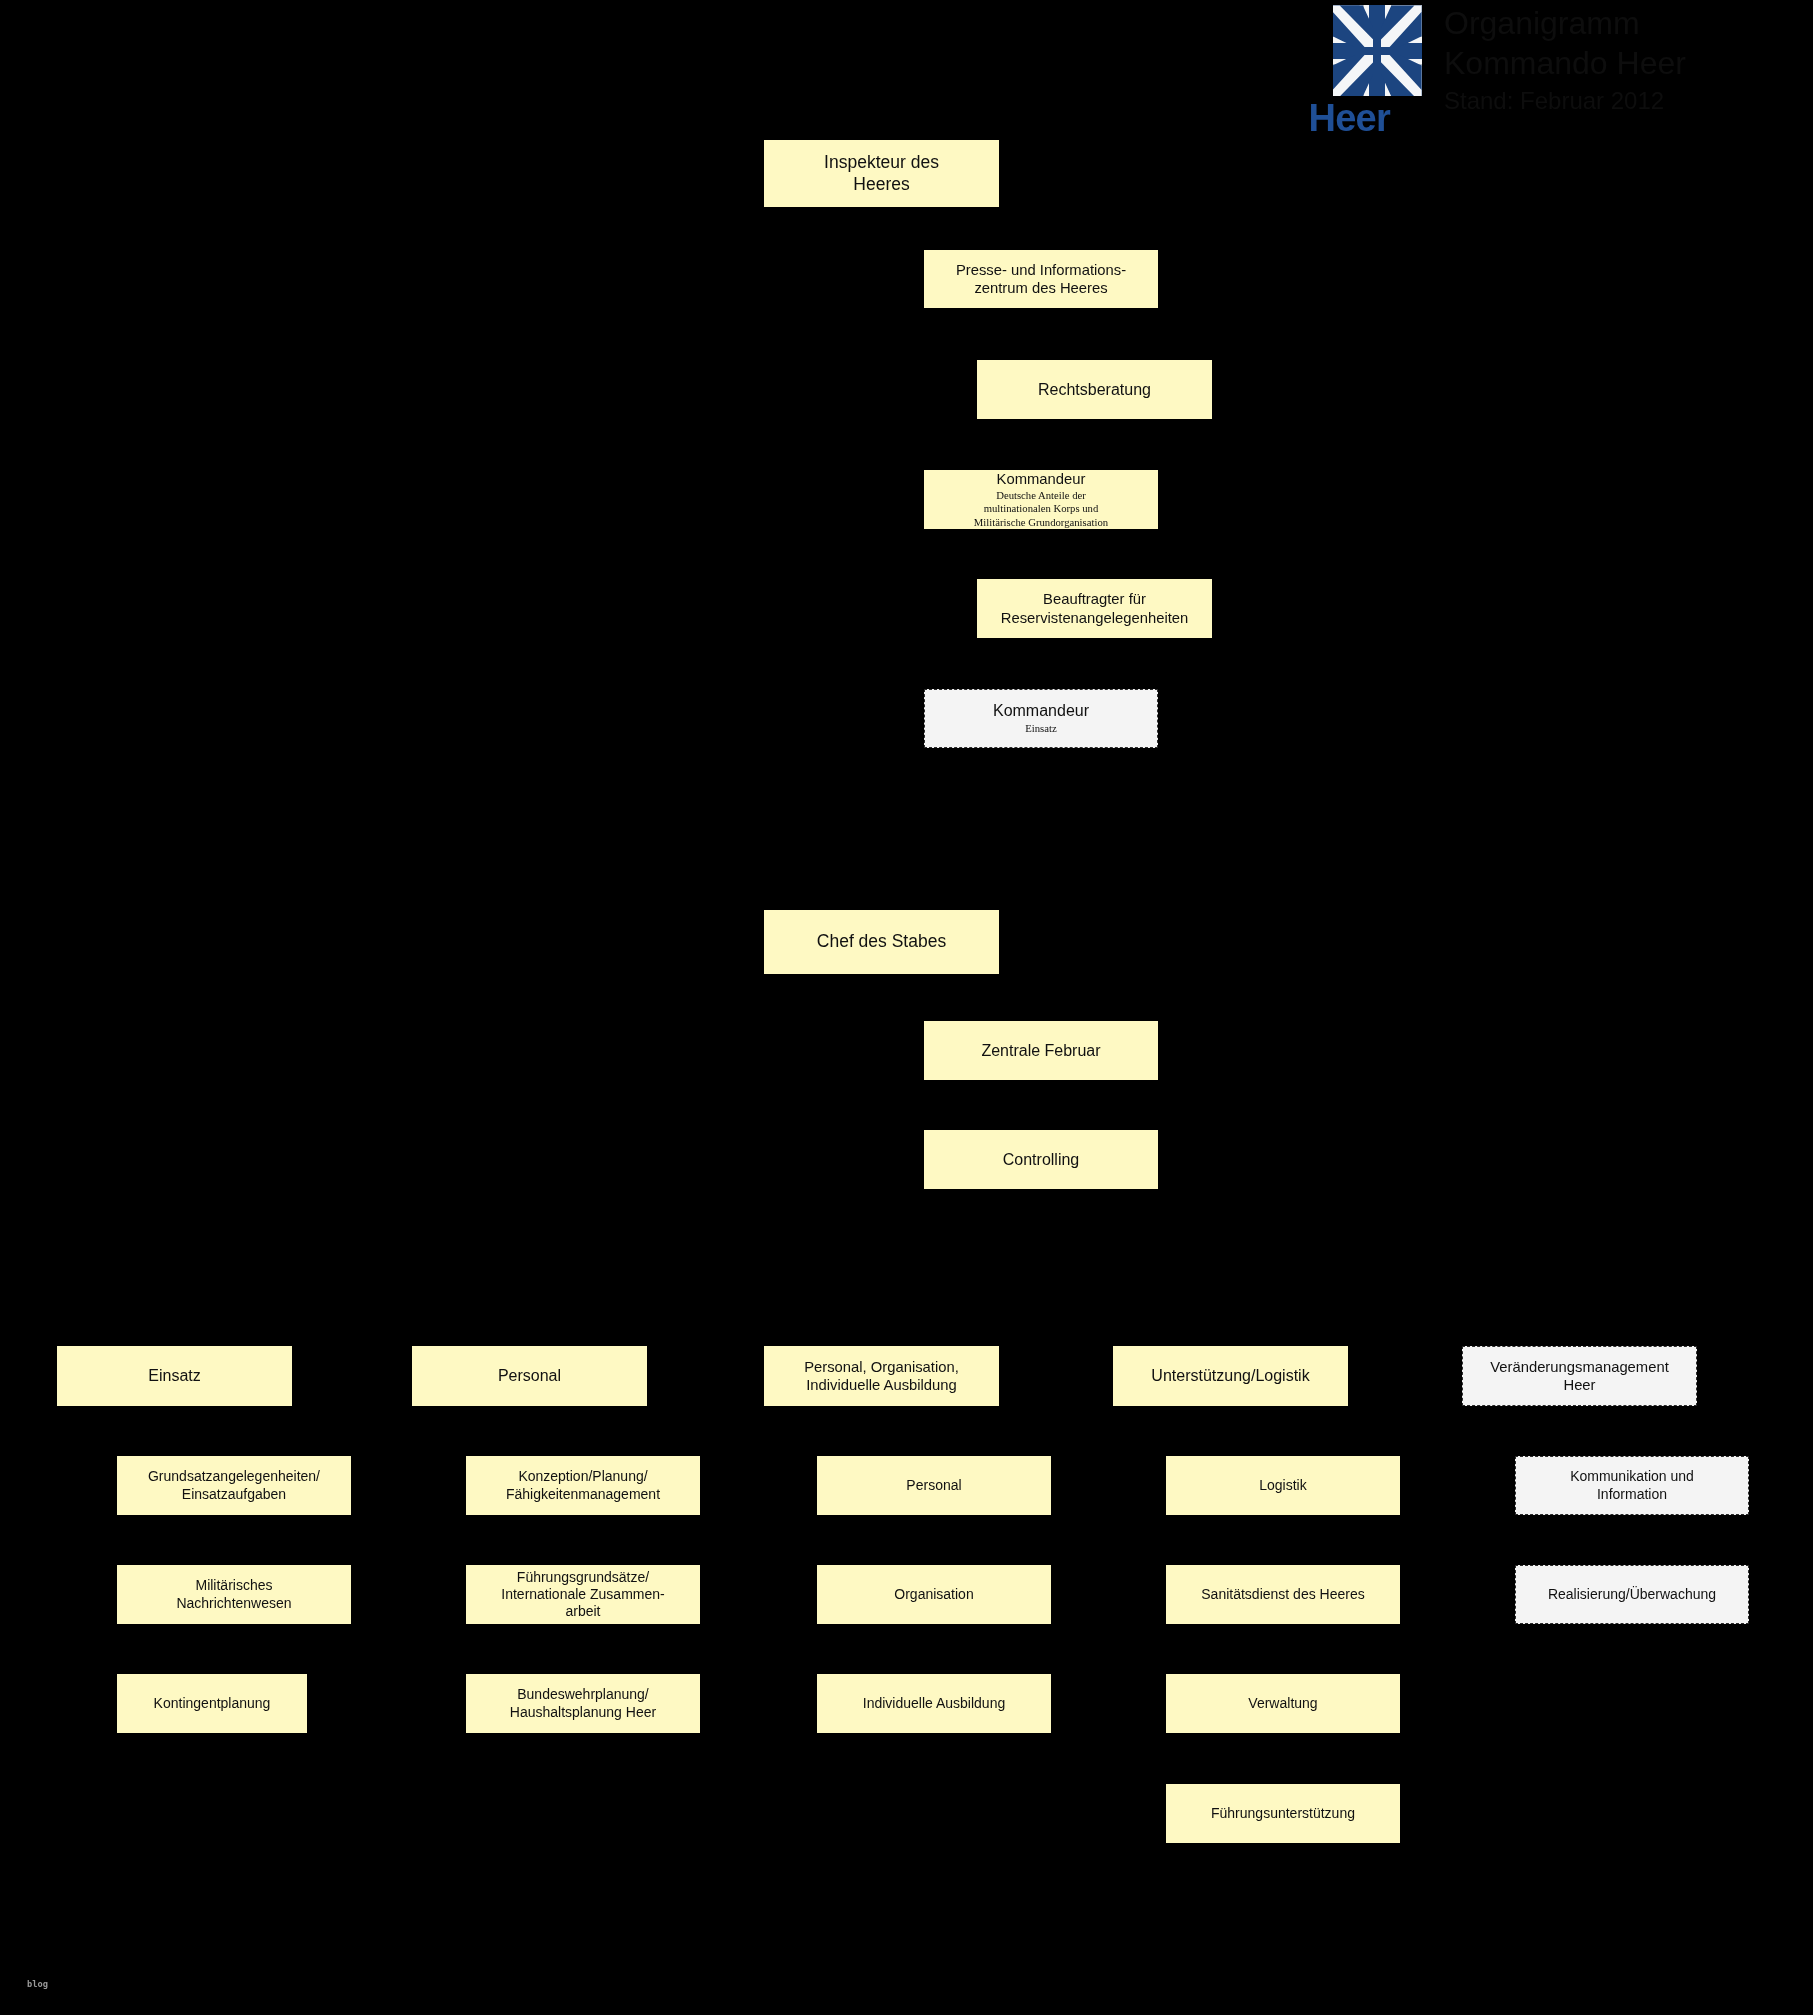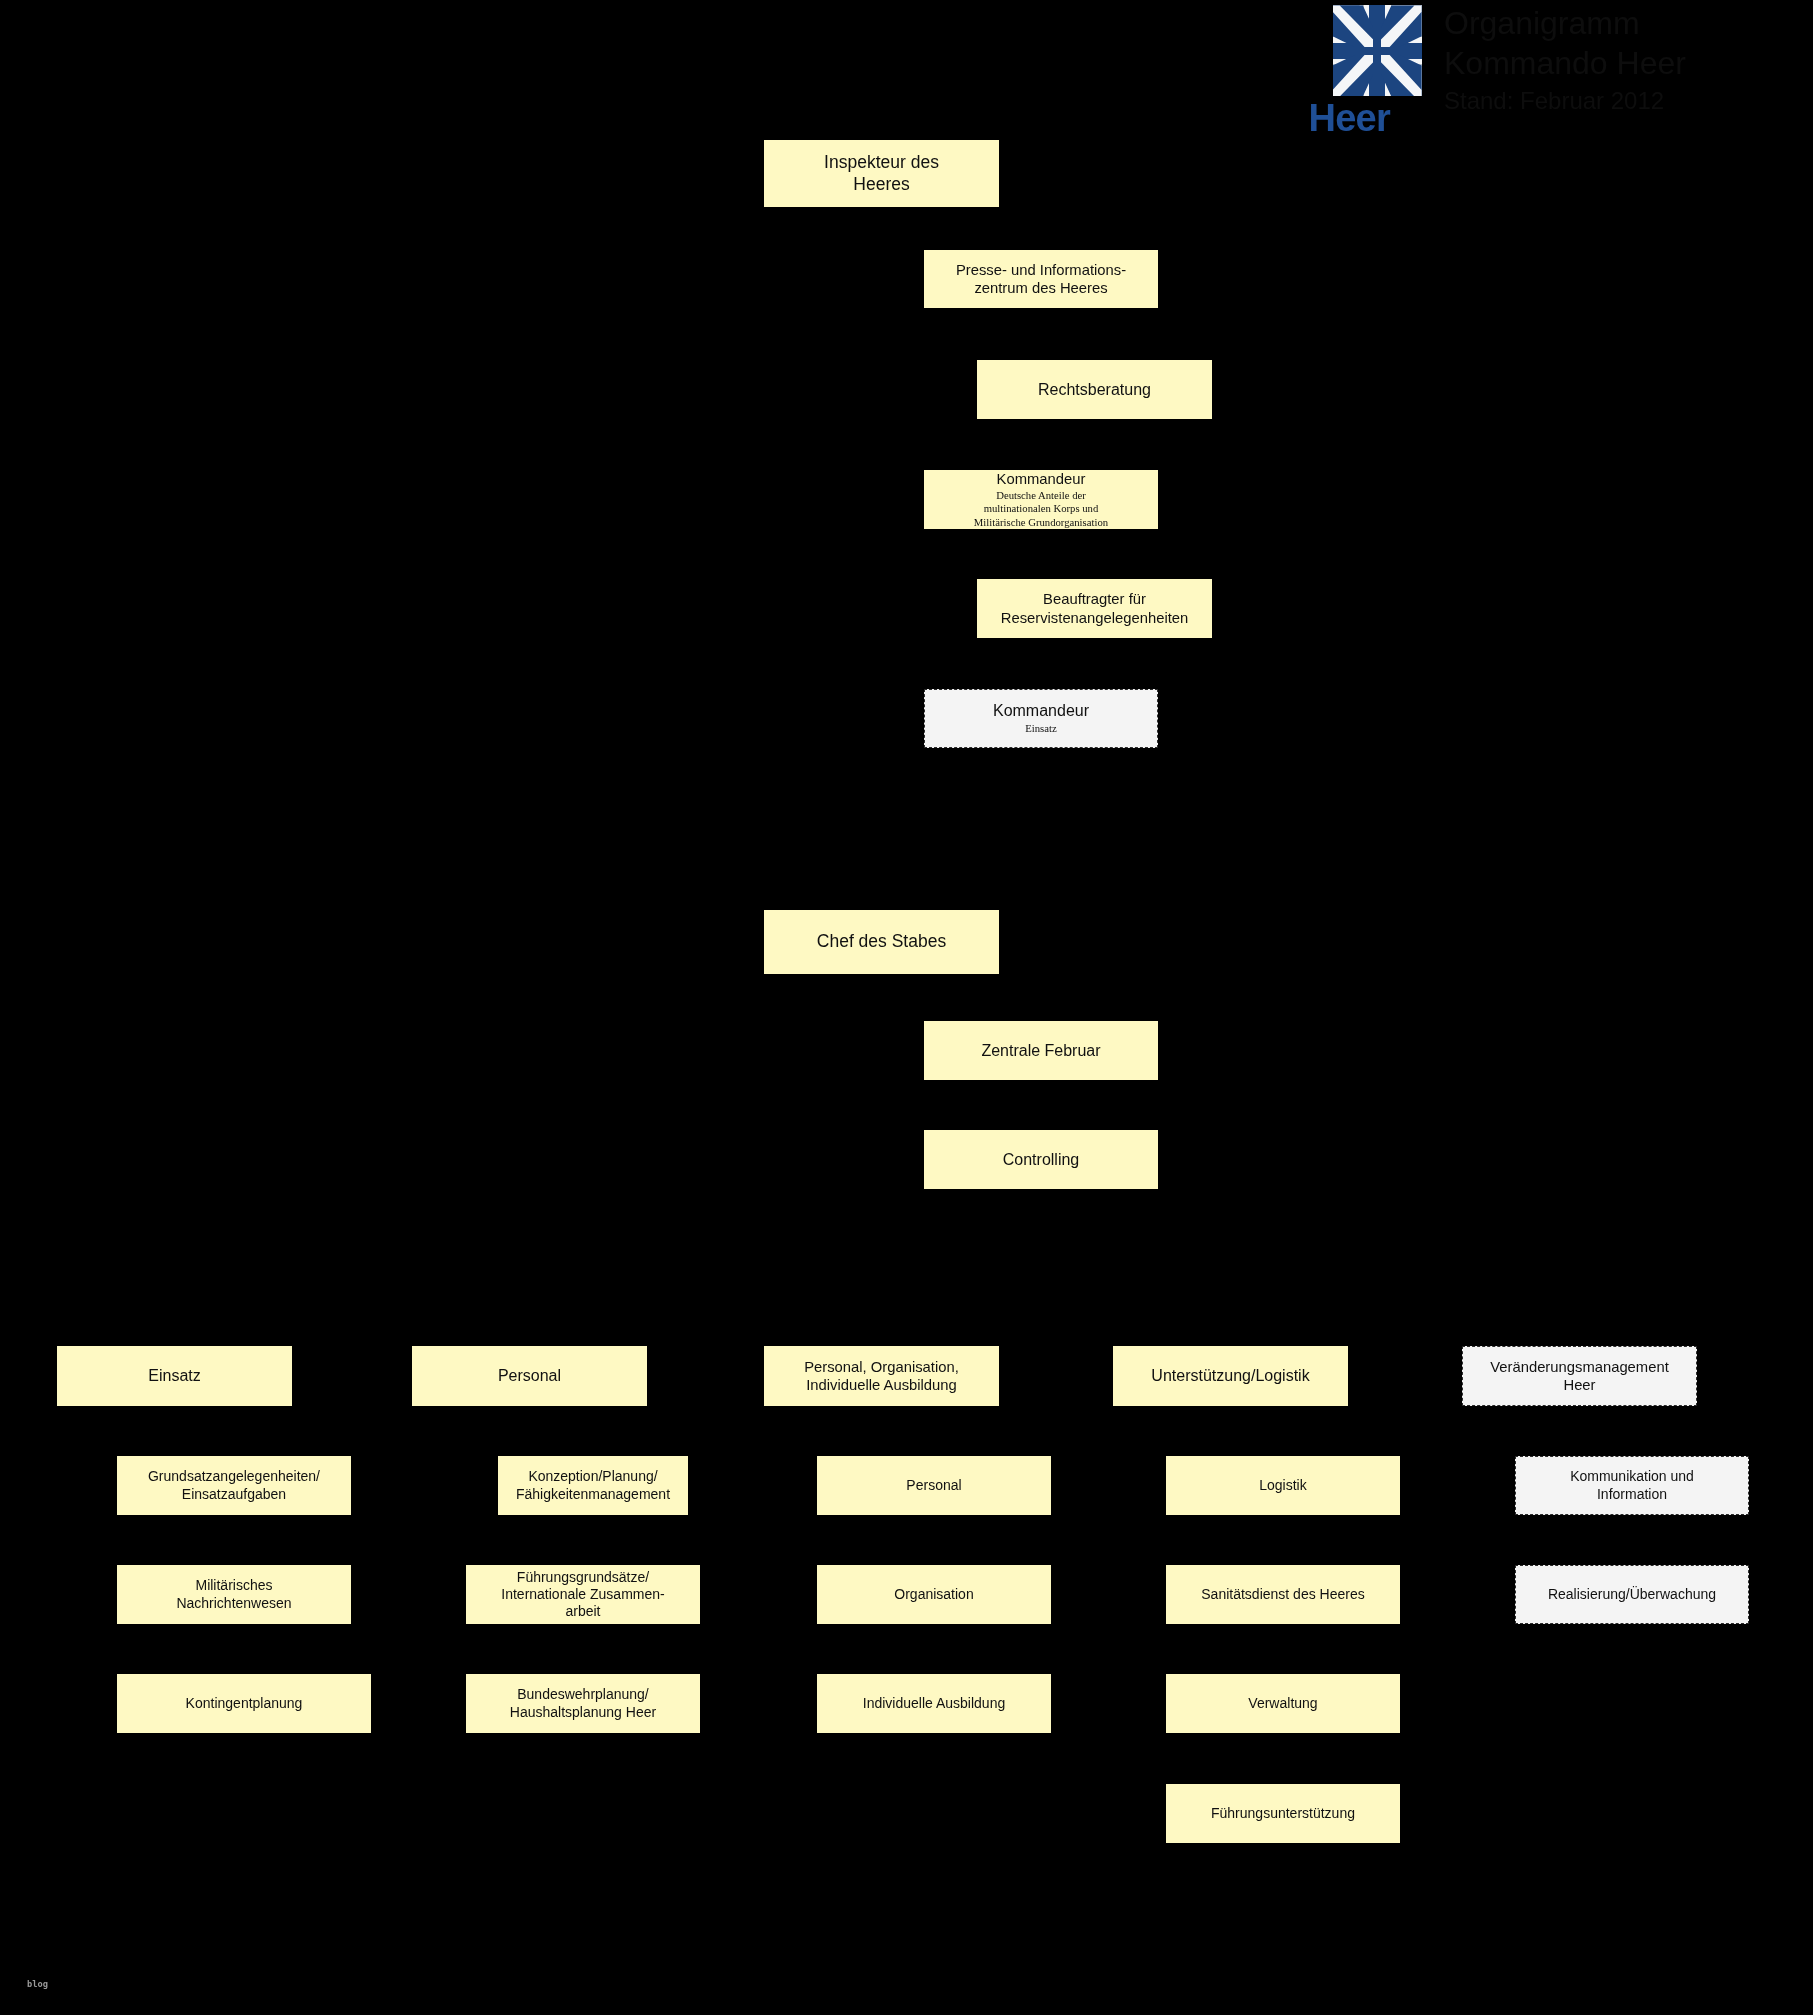--- a/index.html
+++ b/index.html
@@ -197,28 +197,28 @@
 
 <div class="node" style="left:57px; top:1346px; width:235px; height:60px;">
   <span class="title t-24">Einsatz</span>
 </div>
 <div class="node" style="left:117px; top:1456px; width:234px; height:59px;">
   <span class="title t-21">Grundsatzangelegenheiten/<br>Einsatzaufgaben</span>
 </div>
 <div class="node" style="left:117px; top:1565px; width:234px; height:59px;">
   <span class="title t-21">Militärisches<br>Nachrichtenwesen</span>
 </div>
-<div class="node" style="left:117px; top:1674px; width:254px; height:59px;">
+<div class="node" style="left:117px; top:1674px; width:190px; height:59px;">
   <span class="title t-21">Kontingentplanung</span>
 </div>
 
 <div class="node" style="left:412px; top:1346px; width:235px; height:60px;">
   <span class="title t-24">Personal</span>
 </div>
-<div class="node" style="left:466px; top:1456px; width:190px; height:59px;margin-left:32px;">
+<div class="node" style="left:466px; top:1456px; width:234px; height:59px;">
   <span class="title t-21">Konzeption/Planung/<br>Fähigkeitenmanagement</span>
 </div>
 <div class="node" style="left:466px; top:1565px; width:234px; height:59px;">
   <span class="title t-21">Führungsgrundsätze/<br>Internationale Zusammen-<br>arbeit</span>
 </div>
 <div class="node" style="left:466px; top:1674px; width:234px; height:59px;">
   <span class="title t-21">Bundeswehrplanung/<br>Haushaltsplanung Heer</span>
 </div>
 
 <div class="node" style="left:764px; top:1346px; width:235px; height:60px;">

